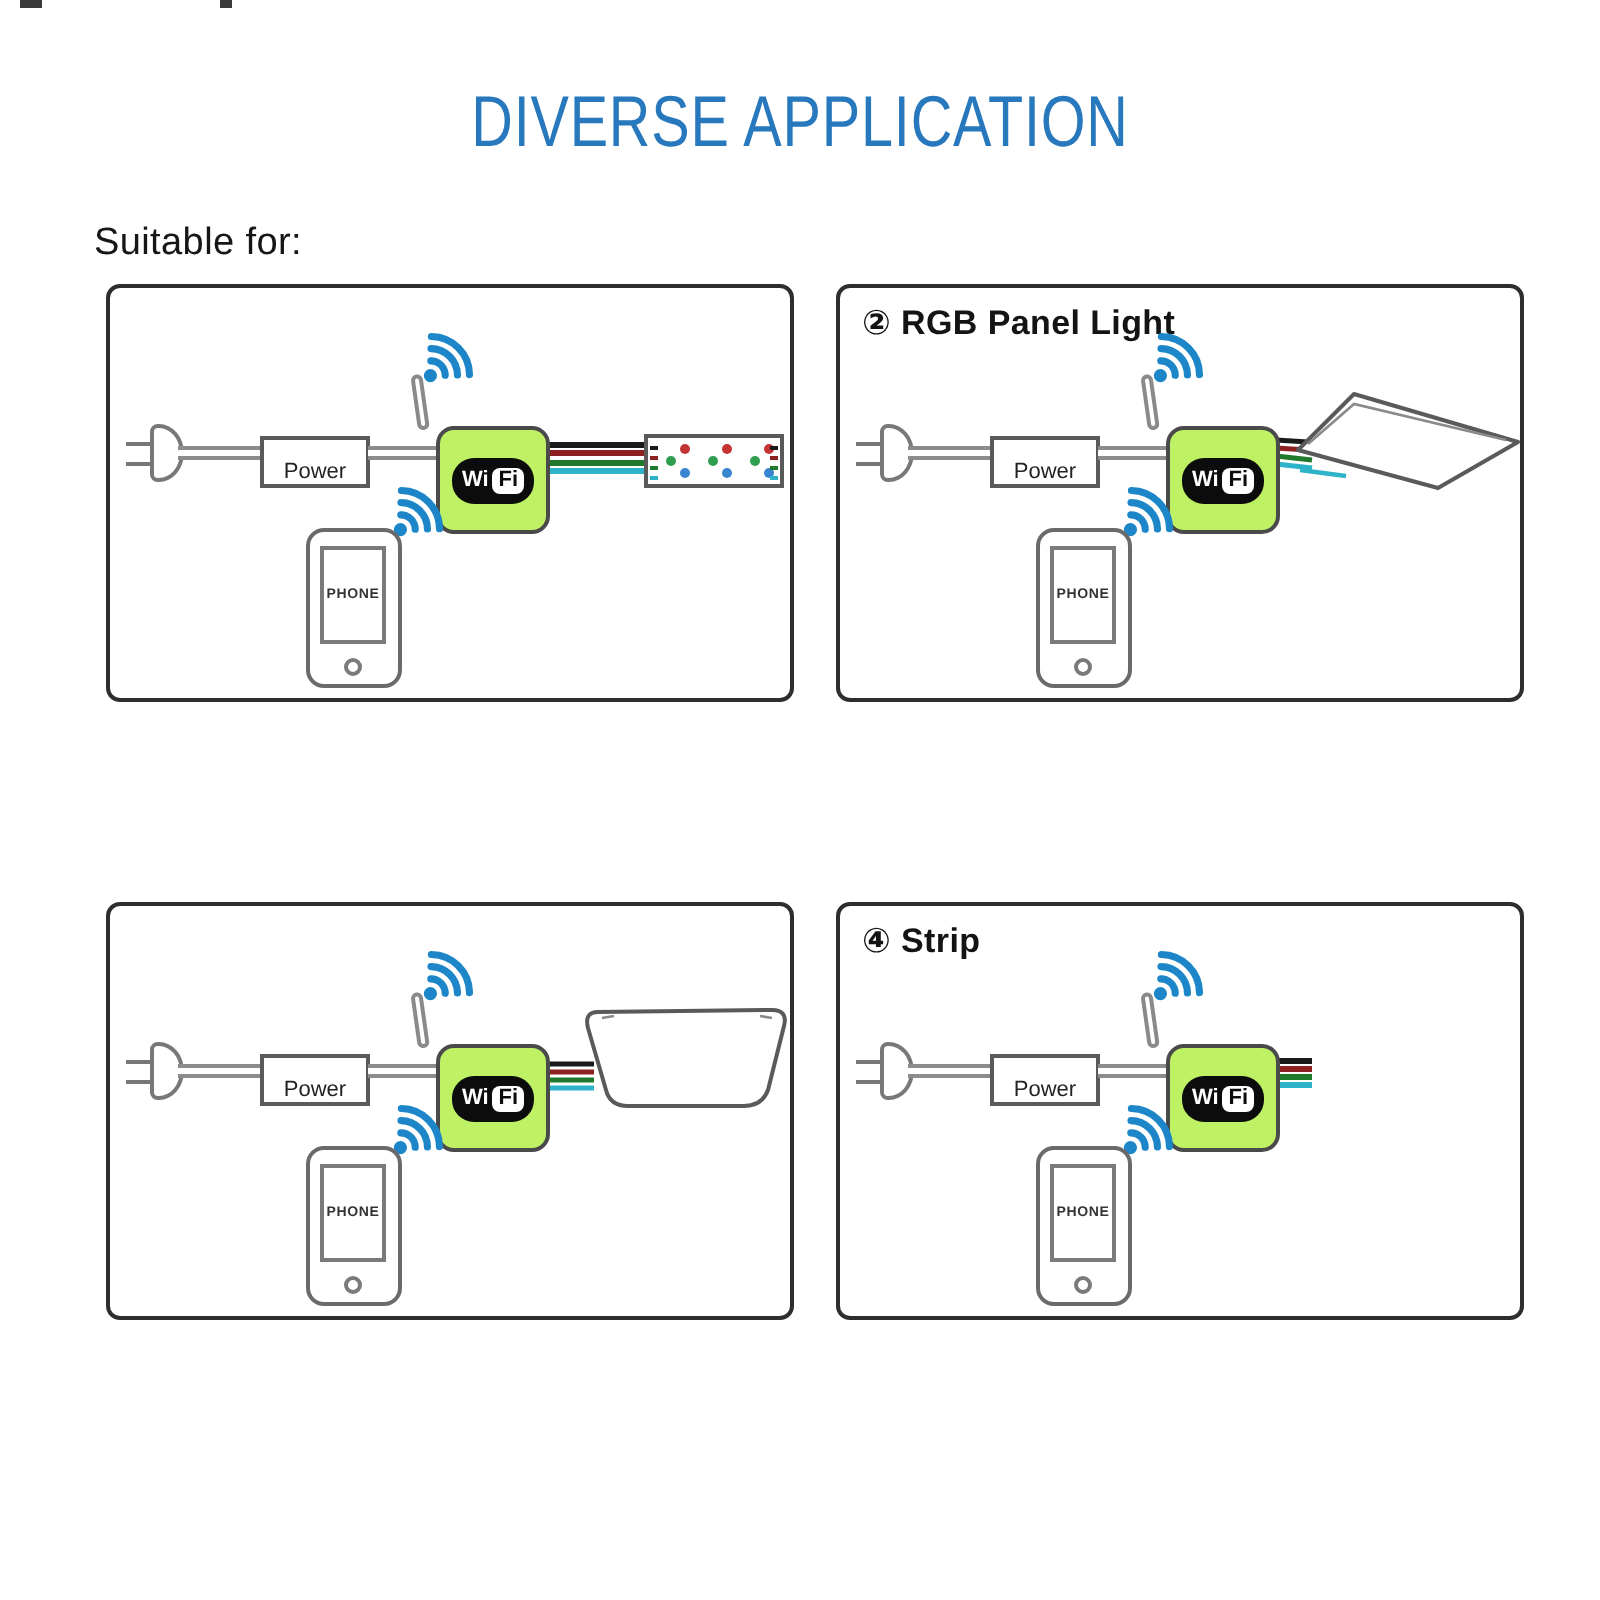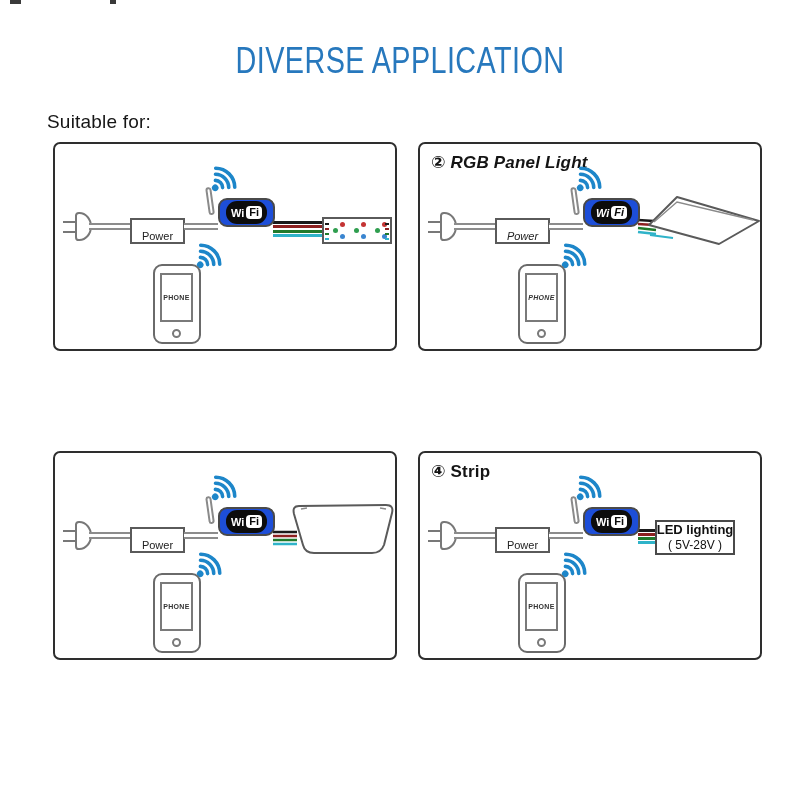--- a/index.html
+++ b/index.html
@@ -20,21 +20,21 @@
   .subtitle{
     position:absolute;left:47px;top:111px;
     font-size:19px;font-weight:500;color:#161616;letter-spacing:0.2px;
   }
 
   .panel{
     position:absolute;width:344px;height:209px;box-sizing:border-box;
     border:2px solid #2e2e2e;border-radius:7px;background:#fff;overflow:hidden;
   }
   #panel1{left:53px;top:142px;}
-  #panel2{left:418px;top:142px;font-style:italic;}
+  #panel2{left:418px;top:142px;}
   #panel3{left:53px;top:451px;}
   #panel4{left:418px;top:451px;}
 
   .panel-title{
     position:absolute;left:11px;top:8px;font-size:17px;font-weight:600;
     color:#141414;letter-spacing:0.2px;white-space:nowrap;
   }
 
   
   .prong{position:absolute;left:8px;width:14px;height:0;border-top:2px solid #787878;}
@@ -51,22 +51,22 @@
   .cord.c2{left:129px;top:79px;width:34px;}
 
   .power-box{
     position:absolute;left:75px;top:74px;width:55px;height:26px;box-sizing:border-box;
     border:2px solid #5a5a5a;background:#fff;
     display:flex;align-items:flex-end;justify-content:center;
     font-size:11px;color:#222;
   }
 
   .wifi-box{
-    position:absolute;left:163px;top:54px;width:57px;height:29px;box-sizing:border-box;
-    border:2px solid #4a4a4a;border-radius:9px;background:#1d4ed8;
+    position:absolute;left:163px;top:69px;width:57px;height:54px;box-sizing:border-box;
+    border:2px solid #4a4a4a;border-radius:9px;background:#bef264;
     display:flex;align-items:center;justify-content:center;
   }
   .wifi-pill{
     background:#0c0c0c;border-radius:11px;height:23px;
     display:flex;align-items:center;justify-content:center;gap:2px;padding:0 5px;
   }
   .wifi-wi{color:#fff;font-size:11px;font-weight:800;}
   .wifi-fi{background:#fff;color:#0c0c0c;font-size:11px;font-weight:800;
     border-radius:4px;padding:0 3px;line-height:13px;}
 
@@ -316,24 +316,20 @@
   <div class="power-box">
     <span>Power</span>
   </div>
   <div class="cord c2"></div>
 
   <div class="wire w-black" style="left:218px;top:76px;width:18px;"></div>
   <div class="wire w-red" style="left:218px;top:80px;width:18px;"></div>
   <div class="wire w-green" style="left:218px;top:84px;width:18px;"></div>
   <div class="wire w-teal" style="left:218px;top:88px;width:18px;"></div>
 
-  <div class="led-box">
-    <span class="led-box-l1">LED lighting</span>
-    <span class="led-box-l2">(  5V-28V  )</span>
-  </div>
 
   <div class="antenna"></div>
   <div class="wifi-box">
     <div class="wifi-pill">
       <span class="wifi-wi">Wi</span>
       <span class="wifi-fi">Fi</span>
     </div>
   </div>
   <svg class="wifi-sig sig-antenna" viewBox="0 0 24 24">
     <circle cx="12" cy="19.5" r="2.4" fill="#1d86c9"></circle>

